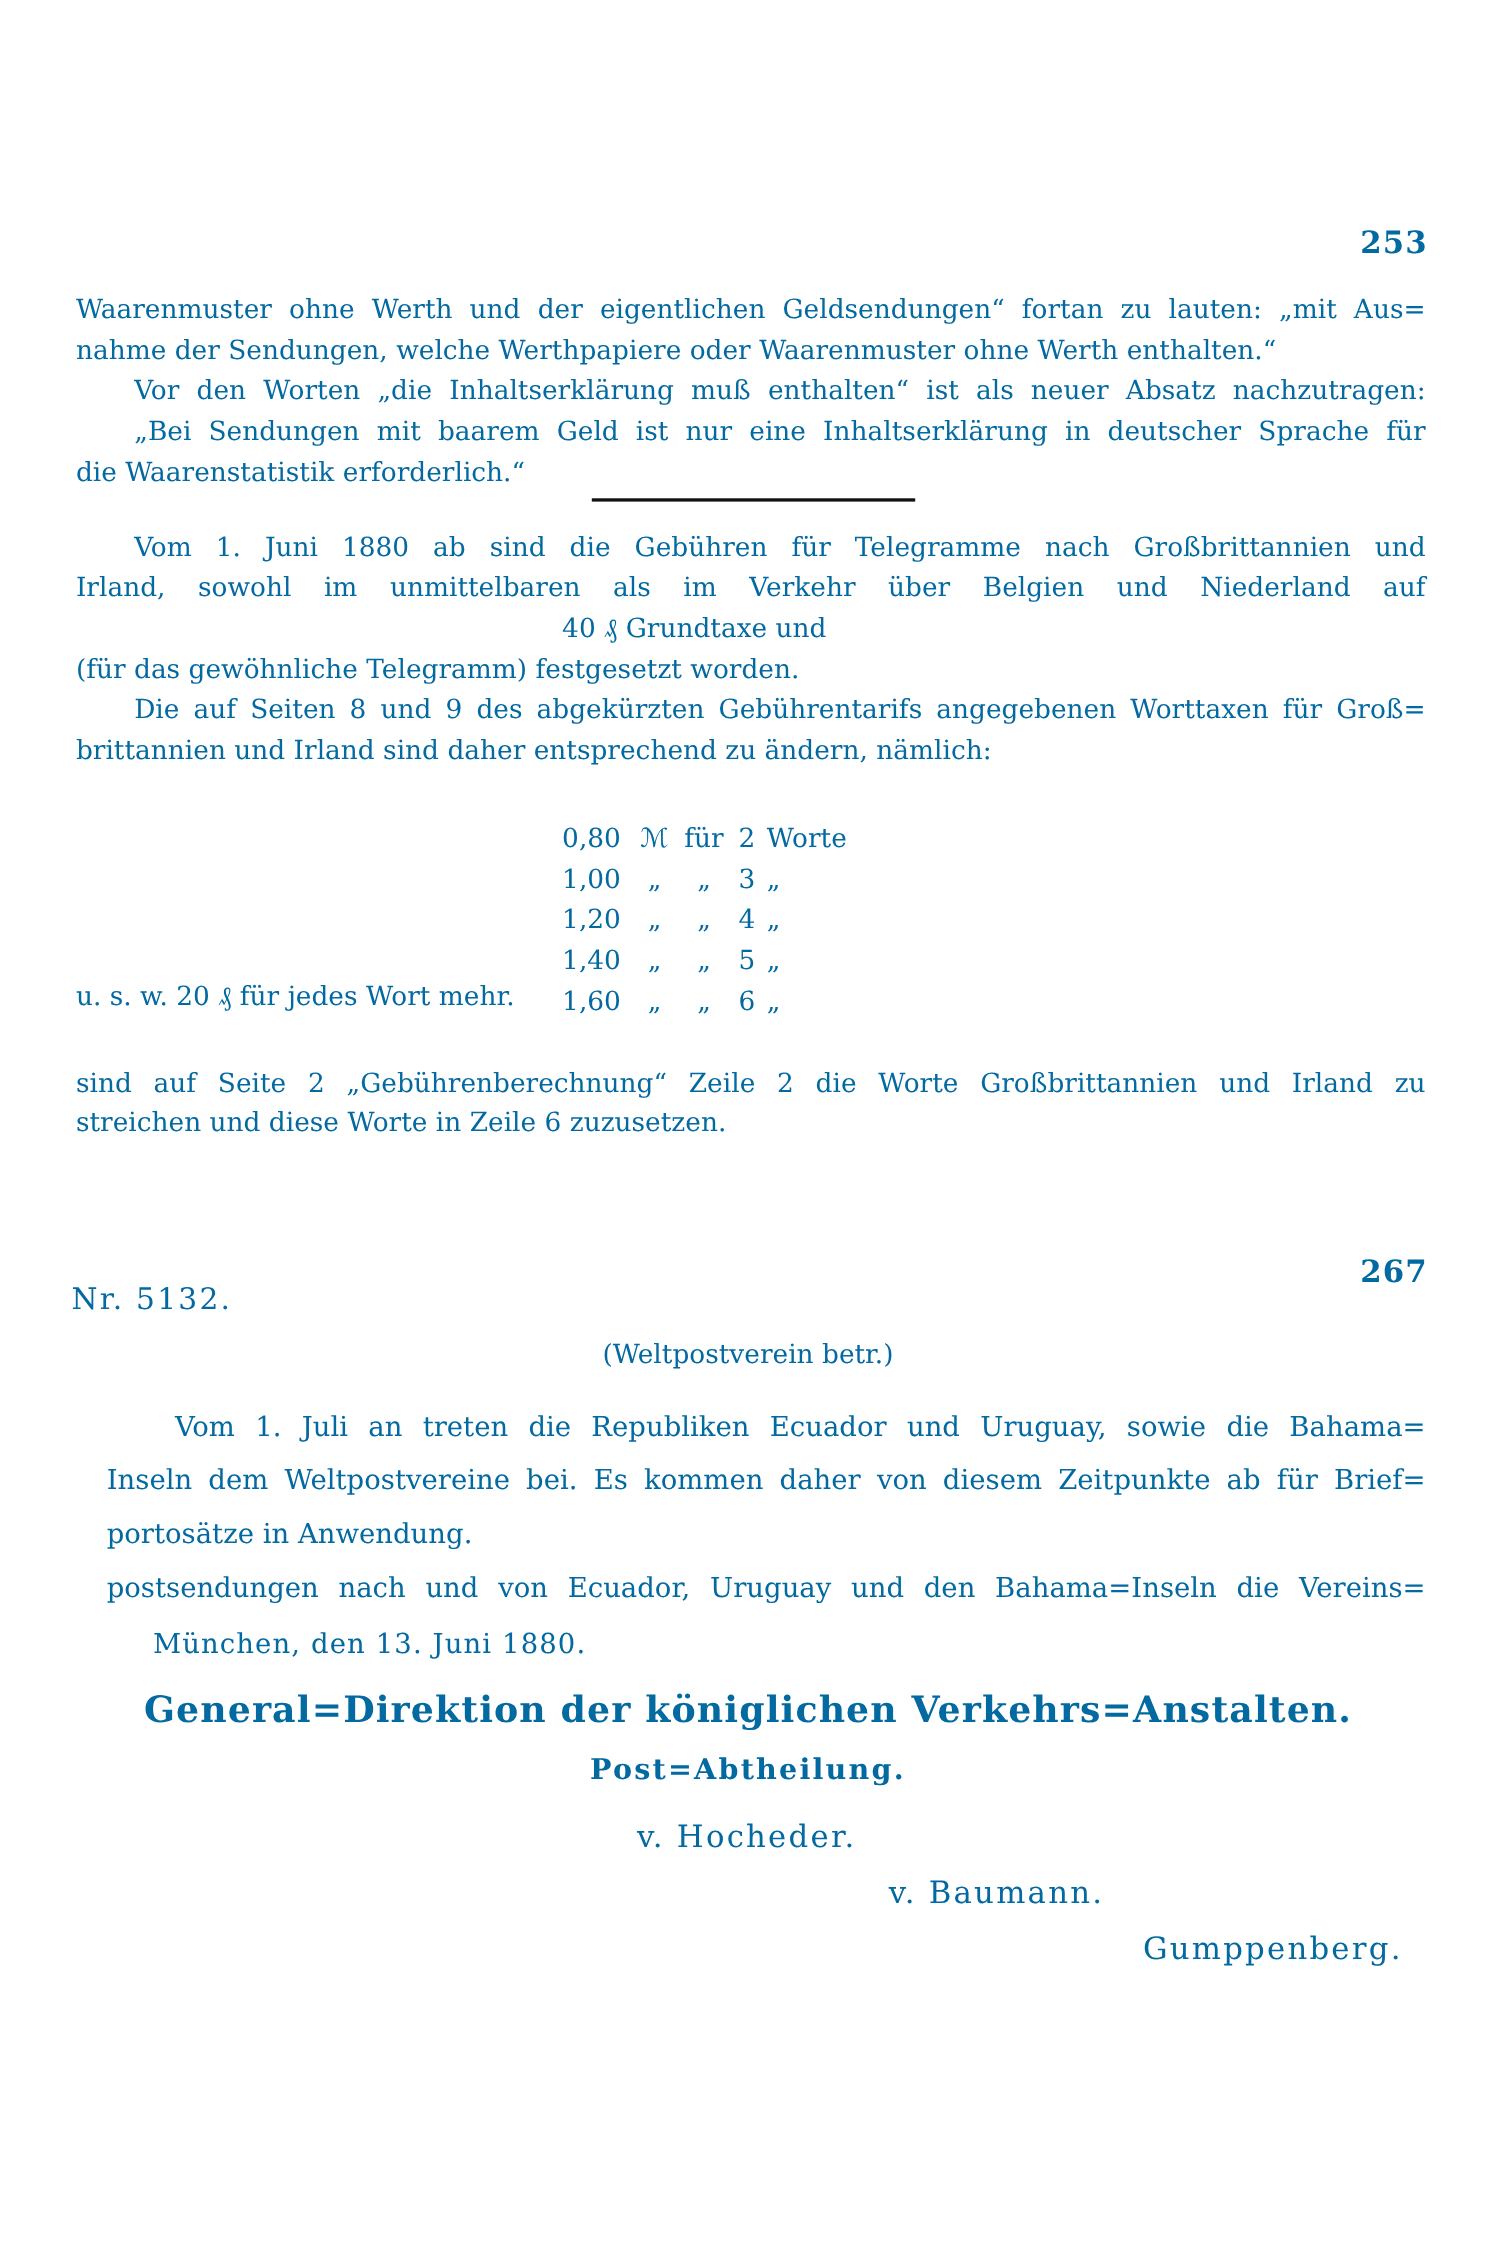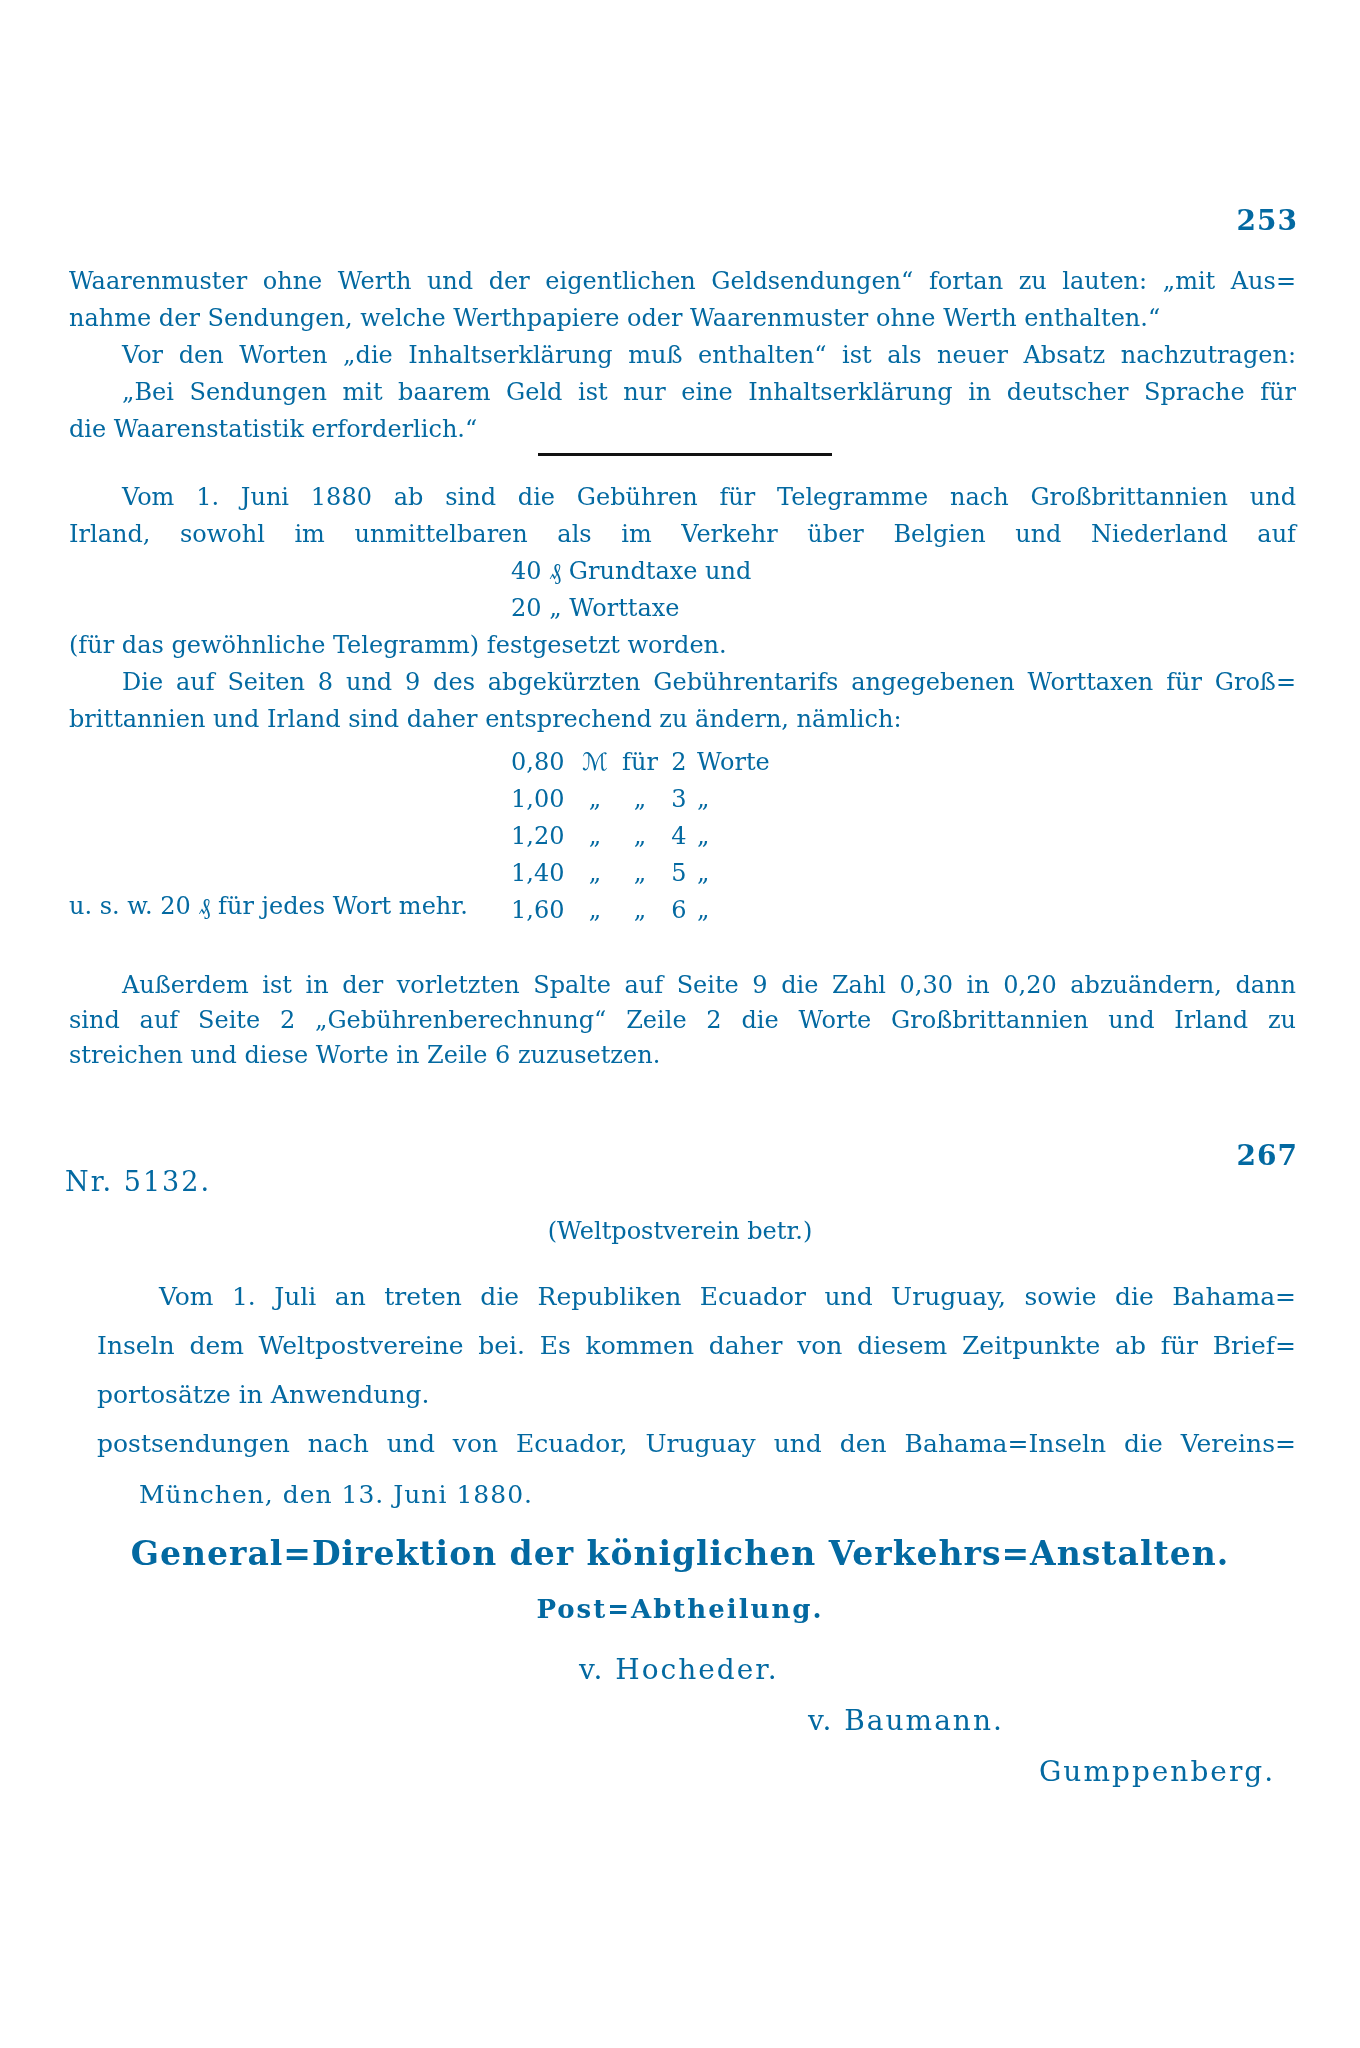--- a/index.html
+++ b/index.html
@@ -53,21 +53,20 @@
     <div class="line just ind">„Bei Sendungen mit baarem Geld ist nur eine Inhaltserklärung in deutscher Sprache für</div>
     <div class="line">die Waarenstatistik erforderlich.“</div>
   </div>
 
   <div class="abs rule" style="left:538px; top:453px; width:294px;"></div>
 
   <div class="abs body-text lh37" style="left:69px; top:479px; width:1227px;">
     <div class="line just ind">Vom 1. Juni 1880 ab sind die Gebühren für Telegramme nach Großbrittannien und</div>
     <div class="line just">Irland, sowohl im unmittelbaren als im Verkehr über Belgien und Niederland auf</div>
     <div class="line offset"><span>40</span>&nbsp;<span>₰</span>&nbsp;<span>Grundtaxe und</span></div>
-    <div class="line offset"><span>20</span>&nbsp;<span>„</span>&nbsp;<span>Worttaxe</span></div>
     <div class="line">(für das gewöhnliche Telegramm) festgesetzt worden.</div>
     <div class="line just ind">Die auf Seiten 8 und 9 des abgekürzten Gebührentarifs angegebenen Worttaxen für Groß=</div>
     <div class="line">brittannien und Irland sind daher entsprechend zu ändern, nämlich:</div>
   </div>
 
   <div class="abs rates" style="left:511px; top:744px;">
     <div class="rrow">
       <span class="c c-amt">0,80</span><span class="c c-unit">ℳ</span><span class="c c-fur">für</span><span class="c c-num">2</span><span class="c c-wrd">Worte</span>
     </div>
     <div class="rrow">
@@ -80,21 +79,20 @@
       <span class="c c-amt">1,40</span><span class="c c-unit">„</span><span class="c c-fur">„</span><span class="c c-num">5</span><span class="c c-wrd">„</span>
     </div>
     <div class="rrow">
       <span class="c c-amt">1,60</span><span class="c c-unit">„</span><span class="c c-fur">„</span><span class="c c-num">6</span><span class="c c-wrd">„</span>
     </div>
   </div>
 
   <div class="abs body-text" style="left:69px; top:889px; line-height:35px;text-align:right;">u. s. w. 20 ₰ für jedes Wort mehr.</div>
 
   <div class="abs body-text lh35" style="left:69px; top:968px; width:1227px;">
-    <div class="line just ind">Außerdem ist in der vorletzten Spalte auf Seite 9 die Zahl 0,30 in 0,20 abzuändern, dann</div>
     <div class="line just">sind auf Seite 2 „Gebührenberechnung“ Zeile 2 die Worte Großbrittannien und Irland zu</div>
     <div class="line">streichen und diese Worte in Zeile 6 zuzusetzen.</div>
   </div>
 
   <div class="abs pageno" style="right:62px; top:1139px;">267</div>
 
   <div class="abs nr-label" style="left:65px; top:1166px;">Nr. 5132.</div>
 
   <div class="abs center subject" style="top:1217px;">(Weltpostverein betr.)</div>
 

